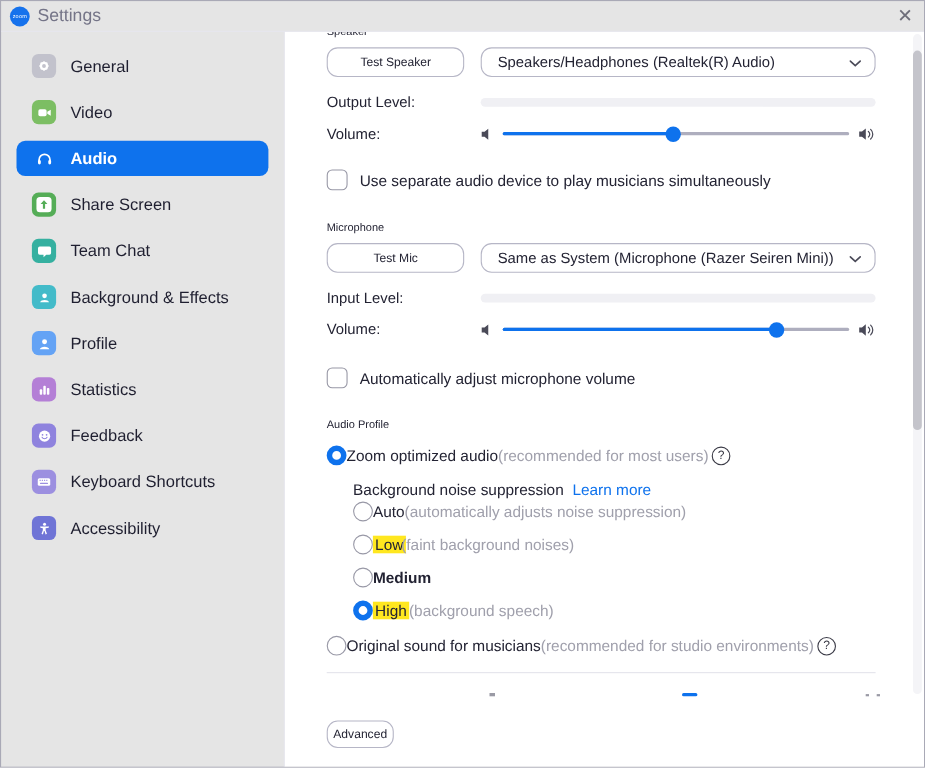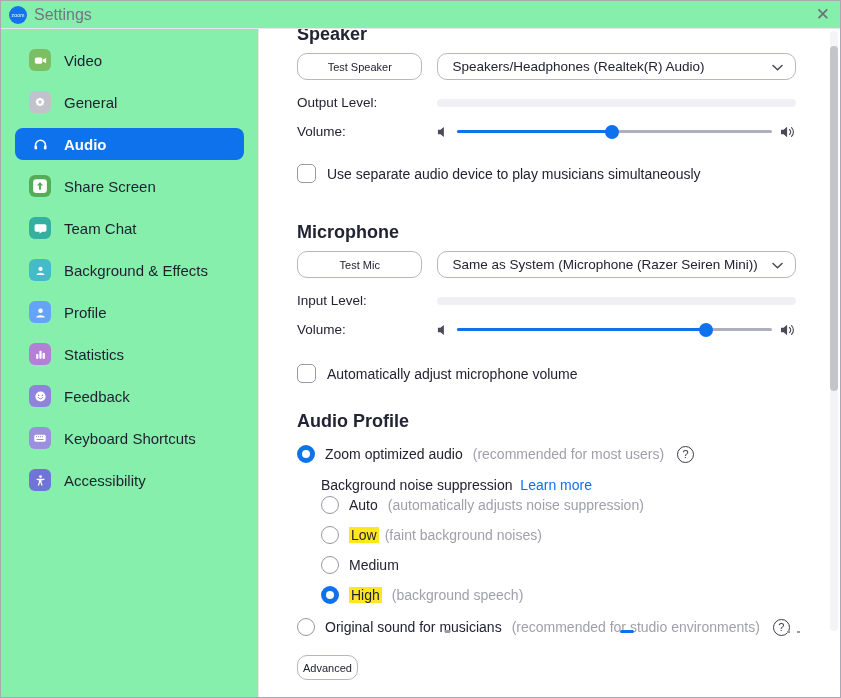--- a/index.html
+++ b/index.html
@@ -1,18 +1,18 @@
 <!DOCTYPE html>
 <html><head>
 <meta charset="utf-8">
 <style>
   * { margin:0; padding:0; box-sizing:border-box; }
   html,body { width:841px; height:698px; }
   body { font-family:"Liberation Sans", sans-serif; background:#fff; color:#232333; }
-  .window { width:841px; height:698px; border:1px solid #A9A9B6; background:#86efac; display:flex; flex-direction:column; overflow:hidden; }
+  .window { width:841px; height:698px; border:1px solid #A9A9B6; background:#e5e5e5; display:flex; flex-direction:column; overflow:hidden; }
 
   
   .titlebar { height:28px; flex:0 0 28px; display:flex; align-items:center; padding:0 10px 0 8px; border-bottom:1px solid #E6E6EE; }
   .logo { width:18px; height:18px; border-radius:50%; background:#1672EC; color:#fff; font-size:5px; display:flex; align-items:center; justify-content:center; letter-spacing:.2px; }
   .title { margin-left:7px; font-size:16px; color:#747487; }
   .close { margin-left:auto; font-size:17px; color:#6E6E7A; line-height:1; cursor:default; }
 
   .body { flex:1; display:flex; min-height:0; }
 
   
@@ -20,21 +20,21 @@
   .side-item { height:42px; display:flex; align-items:center; padding-left:28px; gap:13px; font-size:15px; color:#1F1F30; cursor:default; }
   .side-item .ic { width:22px; height:22px; border-radius:6px; display:flex; align-items:center; justify-content:center; flex:0 0 22px; }
   .side-item.selected { height:32px; margin:5px 14px; padding-left:14px; border-radius:8px; background:#0E72ED; color:#fff; font-weight:bold; }
   .side-item.selected .ic { background:transparent !important; }
   .ic svg { display:block; }
 
   
   .main { flex:1; position:relative; background:#fff; }
   .scrollarea { position:absolute; top:0; left:0; right:0; height:610px; overflow:hidden; padding:0 44px 0 38px; }
 
-  h3.sec { font-size:18px; font-weight:bold; color:#232333; }
+  h3.sec { font-size:10px; font-weight:normal; color:#232333; }
   .h-speaker { margin-top:-5px; }
 
   .device-row { display:flex; gap:15px; margin-top:8px; }
   .btn { height:27px; border:1px solid #B6B6C6; border-radius:10px; background:#fff; font-size:11px; color:#232333; display:flex; align-items:center; justify-content:center; font-family:inherit; }
   .test-btn { width:126px; }
   .select { width:360px; height:27px; border:1px solid #B6B6C6; border-radius:10px; display:flex; align-items:center; padding:0 12px 0 14px; font-size:13.5px; color:#232333; }
   .select .sel-text { flex:1; white-space:nowrap; overflow:hidden; }
   .chev { flex:0 0 auto; }
 
   .lv-row { display:flex; align-items:center; margin-top:15px; }
@@ -45,21 +45,21 @@
   .vol-row .lbl { width:141px; font-size:13.5px; color:#232333; }
   .slider { width:360px; display:flex; align-items:center; }
   .slider .spk { flex:0 0 auto; display:flex; }
   .track { flex:1; height:3px; background:#AEAEBE; border-radius:2px; margin:0 9px; position:relative; }
   .fill { height:3px; background:#0E72ED; border-radius:2px; }
   .thumb { position:absolute; top:-5.5px; width:14px; height:14px; border-radius:50%; background:#0E72ED; }
 
   .check-row { display:flex; align-items:center; gap:11px; font-size:14px; }
   .checkbox { width:19px; height:19px; border:1.5px solid #9898A6; border-radius:5px; background:#fff; flex:0 0 19px; }
 
-  .radio-row { display:flex; align-items:center; gap:10px; font-size:14px; }
+  .radio-row { display:flex; align-items:center; gap:0; font-size:14px; }
   .radio { width:18px; height:18px; border-radius:50%; border:1.5px solid #9898A6; background:#fff; flex:0 0 auto; }
   .radio.on { border:5.5px solid #0E72ED; width:18px; height:18px; }
   .hint { color:#A0A0AC; }
   .hl { background:#FFE71F; padding:0 2px; }
   .qmark { width:17px; height:17px; border:1.2px solid #3A3A46; border-radius:50%; font-size:11px; color:#3A3A46; display:flex; align-items:center; justify-content:center; margin-left:3px; }
   .indent { padding-left:24px; }
   .link { color:#0E72ED; }
 
   .divider { border:none; border-top:1px solid #E4E4EC; margin-top:15px; }
 
@@ -82,37 +82,37 @@
   <div class="titlebar">
     <div class="logo">zoom</div>
     <div class="title">Settings</div>
     <div class="close">✕</div>
   </div>
 
   <div class="body">
 
     <div class="sidebar">
       <div class="side-item">
-        <span class="ic" style="background: rgb(124, 190, 99);">
-          <svg width="15" height="15" viewBox="0 0 24 24">
-              <rect x="3" y="7" width="12" height="10" rx="2.5" fill="#fff"></rect>
-              <path d="M16 10.5l5-3v9l-5-3z" fill="#fff"></path>
-            </svg>
-        </span>
-        <span>Video</span>
-      </div>
-      <div class="side-item">
         <span class="ic" style="background: rgb(194, 194, 204);">
           <svg width="16" height="16" viewBox="0 0 24 24">
               <rect x="7" y="7" width="10" height="10" rx="1.5" fill="#fff"></rect>
               <rect x="7" y="7" width="10" height="10" rx="1.5" fill="#fff" transform="rotate(45 12 12)"></rect>
               <circle cx="12" cy="12" r="2.6" fill="#C2C2CC"></circle>
             </svg>
         </span>
         <span>General</span>
+      </div>
+      <div class="side-item">
+        <span class="ic" style="background: rgb(124, 190, 99);">
+          <svg width="15" height="15" viewBox="0 0 24 24">
+              <rect x="3" y="7" width="12" height="10" rx="2.5" fill="#fff"></rect>
+              <path d="M16 10.5l5-3v9l-5-3z" fill="#fff"></path>
+            </svg>
+        </span>
+        <span>Video</span>
       </div>
       <div class="side-item selected">
         <span class="ic">
           <svg width="17" height="17" viewBox="0 0 24 24">
               <path d="M5 17v-4a7 7 0 0 1 14 0v4" stroke="#fff" stroke-width="2.2" fill="none"></path>
               <rect x="3.6" y="13.5" width="3.6" height="5.6" rx="1.8" fill="#fff"></rect>
               <rect x="16.8" y="13.5" width="3.6" height="5.6" rx="1.8" fill="#fff"></rect>
             </svg>
         </span>
         <span>Audio</span>
@@ -240,21 +240,21 @@
                 </svg>
             </span>
           </div>
         </div>
 
         <div class="check-row" style="margin-top:25px;">
           <span class="checkbox"></span>
           <span>Use separate audio device to play musicians simultaneously</span>
         </div>
 
-        <h3 class="sec" style="margin-top:39px;">Microphone</h3>
+        <h3 class="sec" style="margin-top:29px;">Microphone</h3>
 
         <div class="device-row">
           <button class="btn test-btn">Test Mic</button>
           <div class="select">
             <span class="sel-text">Same as System (Microphone (Razer Seiren Mini))</span>
             <span class="chev">
               <svg width="11" height="7" viewBox="0 0 11 7">
                   <polyline points="1,1.5 5.5,5.7 10,1.5" fill="none" stroke="#4A4A58" stroke-width="1.5" stroke-linecap="round"></polyline>
                 </svg>
             </span>
@@ -311,21 +311,21 @@
           <span>Auto</span>
           <span class="hint">(automatically adjusts noise suppression)</span>
         </div>
 
         <div class="radio-row indent" style="margin-top:12px;">
           <span class="radio"></span>
           <span class="hl">Low</span>
           <span class="hint" style="margin-left:-4px;">(faint background noises)</span>
         </div>
 
-        <div class="radio-row indent" style="margin-top:12px;">
+        <div class="radio-row indent" style="margin-top:12px;font-weight:bold;">
           <span class="radio"></span>
           <span>Medium</span>
         </div>
 
         <div class="radio-row indent" style="margin-top:12px;text-align:center;">
           <span class="radio on"></span>
           <span class="hl">High</span>
           <span class="hint">(background speech)</span>
         </div>
 

